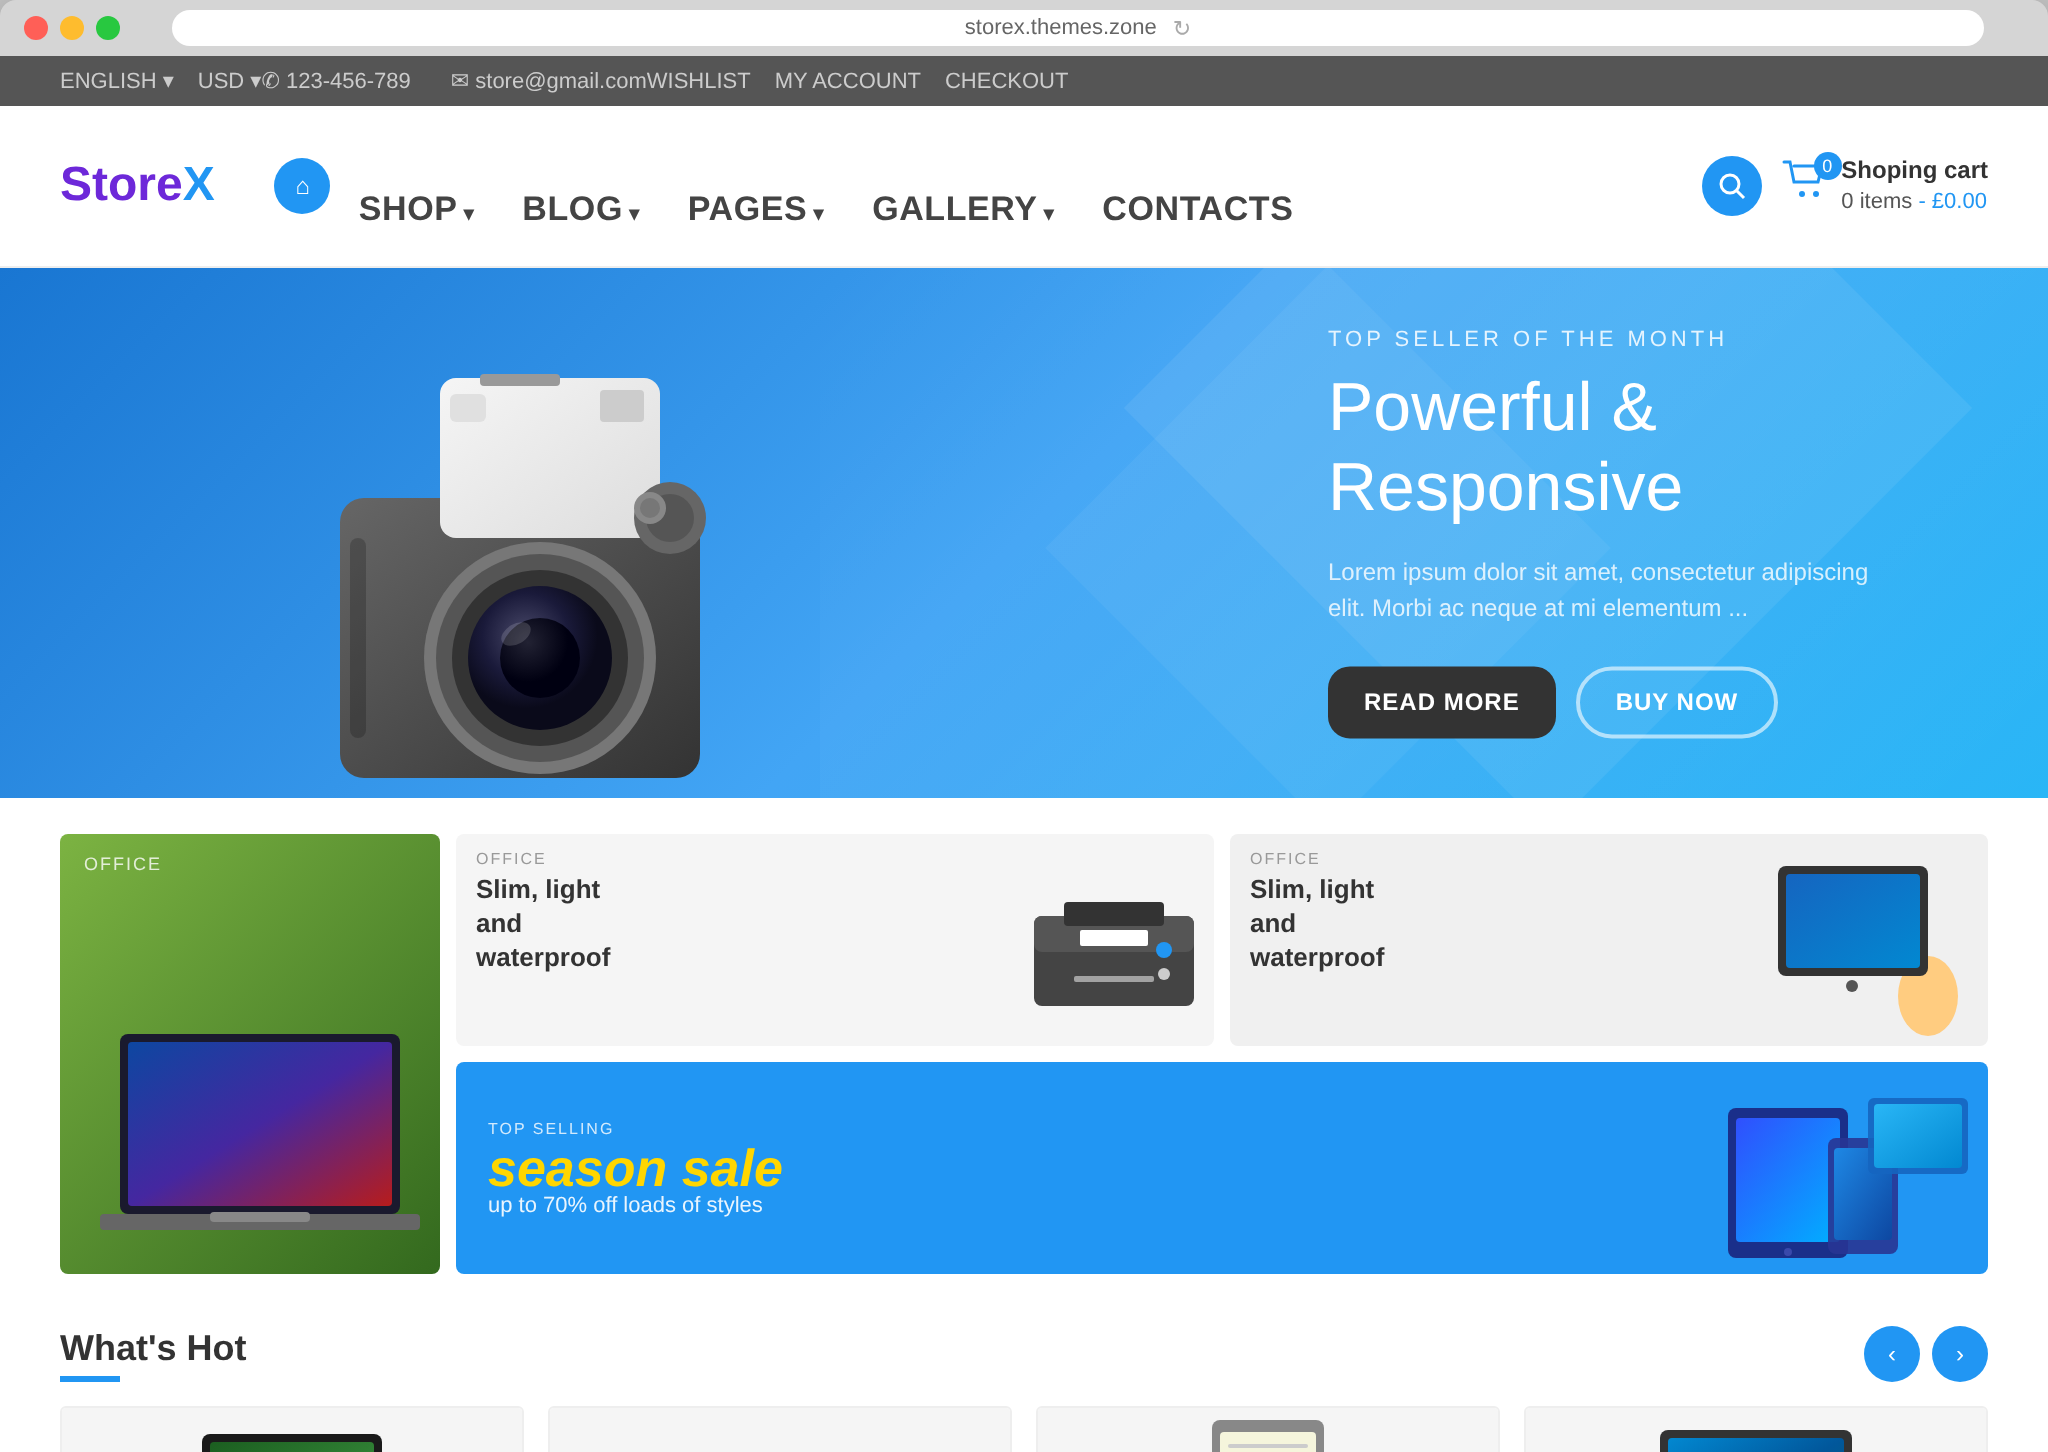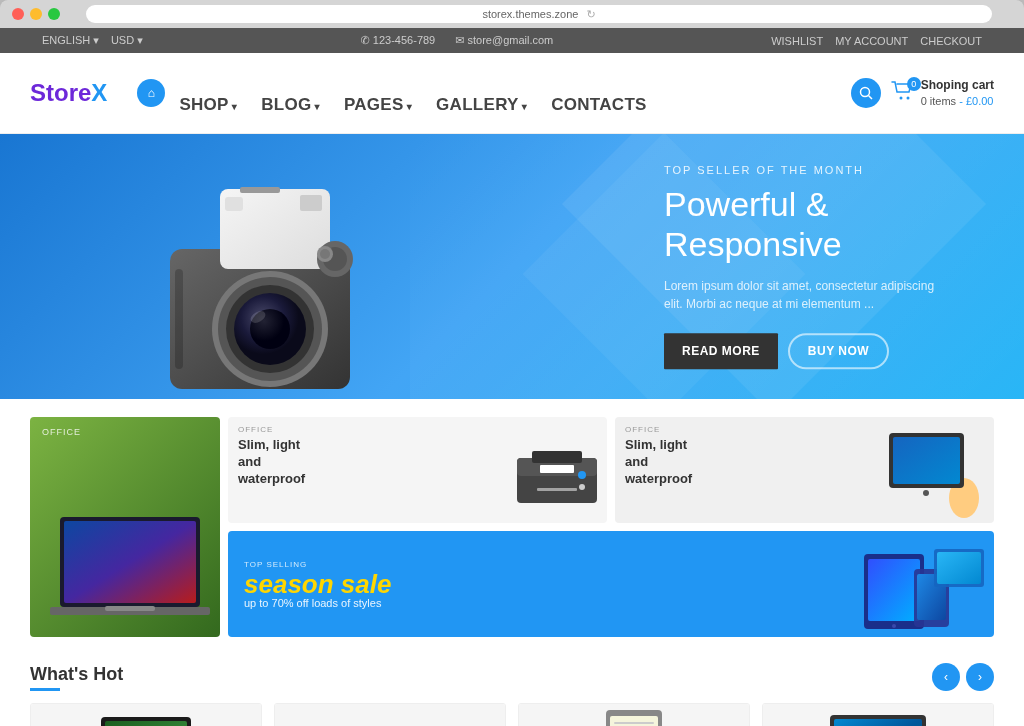--- a/index.html
+++ b/index.html
@@ -37,24 +37,24 @@
     }
 
     
     .website { background: white; }
 
     
     .top-bar {
       background: #555;
       color: #ccc;
       font-size: 11px;
-      padding: 6px 42px;
-      display: flex;
-      align-items: center;
-      justify-content: space-between;
+      padding: 6px 30px;
+      display: flex;
+      align-items: center;
+      justify-content: flex-start;
     }
     .top-bar-left { display: flex; gap: 12px; align-items: center; }
     .top-bar-center { display: flex; gap: 20px; align-items: center; }
     .top-bar-right { display: flex; gap: 12px; align-items: center; }
     .top-bar a, .top-bar span { color: #ccc; text-decoration: none; font-size: 11px; }
     .top-bar .dropdown::after { content: ' ▾'; }
 
     
     .main-nav {
       background: white;
@@ -211,21 +211,21 @@
       line-height: 1.5;
     }
     .hero-buttons { display: flex; gap: 10px; }
     .btn-readmore {
       background: #333;
       color: white;
       border: none;
       padding: 9px 18px;
       font-size: 12px;
       font-weight: bold;
-      border-radius: 1px;
+      border-radius: 11px;
       cursor: pointer;
       letter-spacing: 0.5px;
     }
     .btn-buynow {
       background: transparent;
       color: white;
       border: 2px solid rgba(255,255,255,0.6);
       padding: 9px 18px;
       font-size: 12px;
       font-weight: bold;

